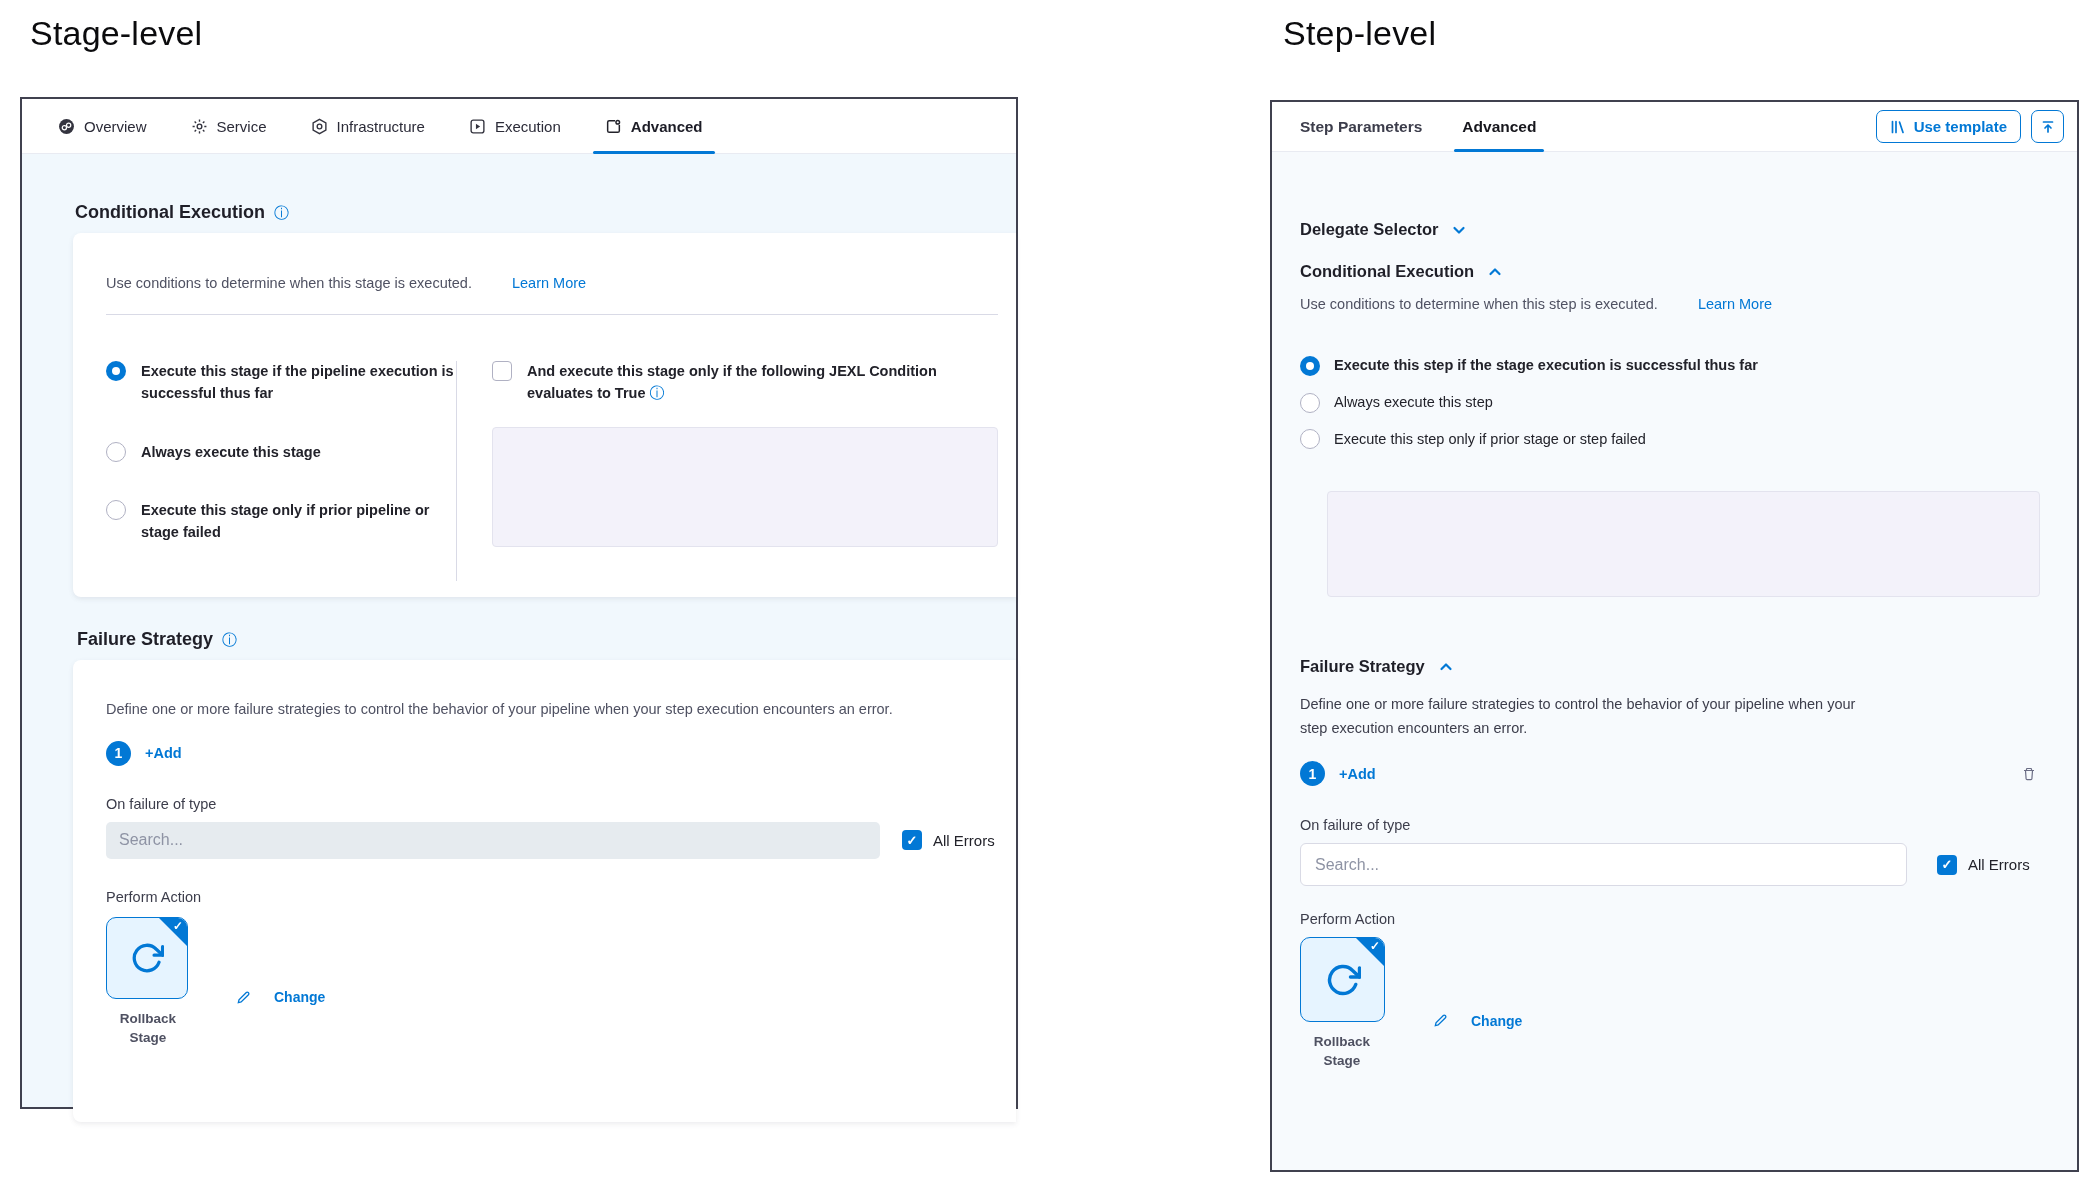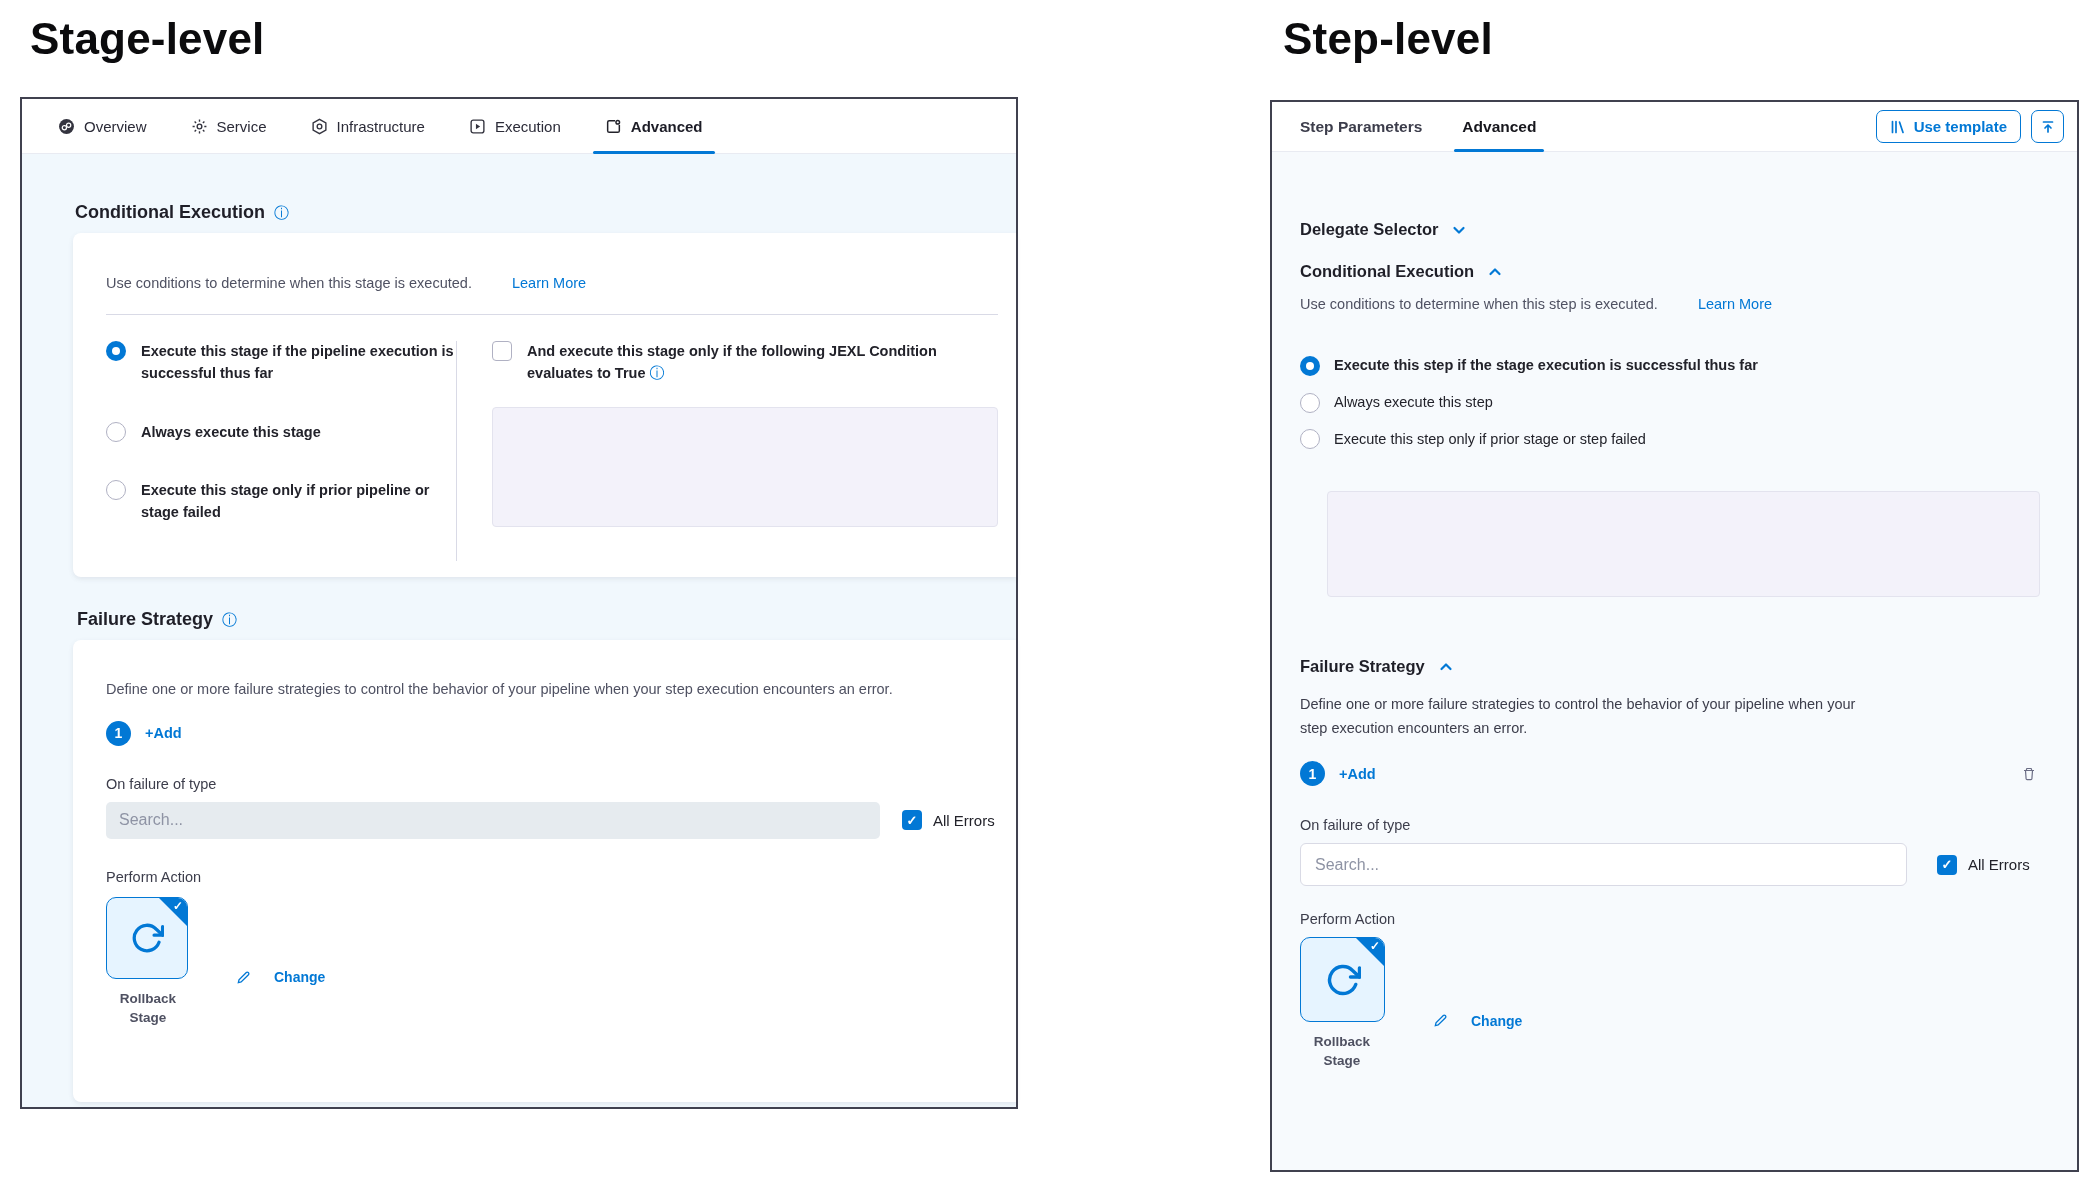--- a/index.html
+++ b/index.html
@@ -1,18 +1,18 @@
 <!DOCTYPE html>
 <html><head>
 <meta charset="utf-8">
 <style>
   * { margin:0; padding:0; box-sizing:border-box; }
   html,body { width:2087px; height:1189px; background:#ffffff; font-family:"Liberation Sans", sans-serif; overflow:hidden; position:relative; }
 
-  .page-title { position:absolute; font-size:44px; color:#0b0b0d; letter-spacing:.2px;font-weight:bold; }
+  .page-title { position:absolute; font-size:34px; color:#0b0b0d; letter-spacing:.2px; }
   #stage-title { left:30px; top:14px; }
   #step-title  { left:1283px; top:14px; }
 
   .panel { position:absolute; border:2px solid #40414f; background:#f1f8fd; }
   #stage-panel { left:20px;   top:97px;  width:998px; height:1012px; }
   #step-panel  { left:1270px; top:100px; width:809px;  height:1072px; background:#f7fafd; }
 
   
   .tabbar { height:55px; background:#fff; border-bottom:1px solid #e9ebf2; display:flex; align-items:stretch; padding-left:24px; }
   .tab { display:flex; align-items:center; gap:9px; padding:0 12px; margin-right:20px; position:relative; font-size:15px; color:#2b2b38; cursor:pointer; }
@@ -60,21 +60,21 @@
   .tile { width:82px; height:82px; background:#e6f4ff; border:1.6px solid #0278d5; border-radius:10px; position:relative; display:flex; align-items:center; justify-content:center; overflow:hidden; cursor:pointer; }
   .corner { position:absolute; top:0; right:0; width:0; height:0; border-top:28px solid #0278d5; border-left:28px solid transparent; }
   .corner-check { position:absolute; top:1px; right:4px; color:#fff; font-size:12px; font-weight:700; }
   .change-link { display:flex; align-items:center; gap:23px; color:#0278d5; font-size:14px; font-weight:700; cursor:pointer; }
   .tile-label { width:84px; text-align:center; margin-top:11px; font-size:13.5px; font-weight:700; color:#4f5162; line-height:1.4; }
 
   
   #stage-cond-heading { margin:48px 0 0 53px; }
   #stage-cond-card { margin-top:10px; padding:42px 18px 16px 33px; }
   #stage-cond-card .hr { margin-top:23px; }
-  .cols { display:flex; margin-top:26px; }
+  .cols { display:flex; margin-top:46px; }
   .radio-col { width:534px; }
   .radio-col .radio-row { margin-bottom:37px; }
   .radio-label.w2 { max-width:318px; }
   .vdiv { border-left:1px solid #d9dae6; }
   .jexl-col { padding-left:35px; flex:1; }
   .jexl-row { display:flex; gap:15px; align-items:flex-start; }
   .jexl-label { font-size:14.5px; font-weight:600; color:#22222a; line-height:1.5; max-width:440px; }
   #stage-jexl-area { margin-top:22px; width:506px; height:120px; }
 
   #stage-fail-heading { margin:32px 0 0 55px; }

